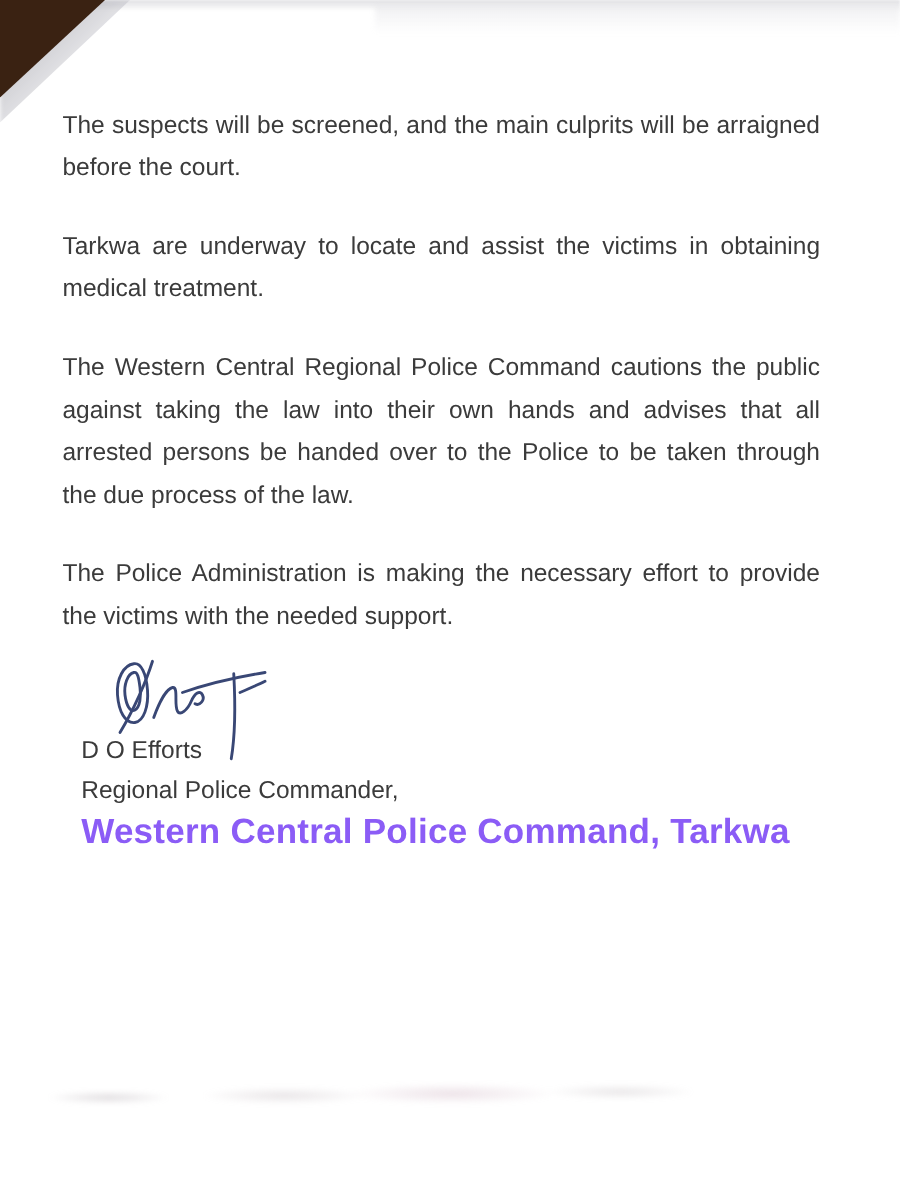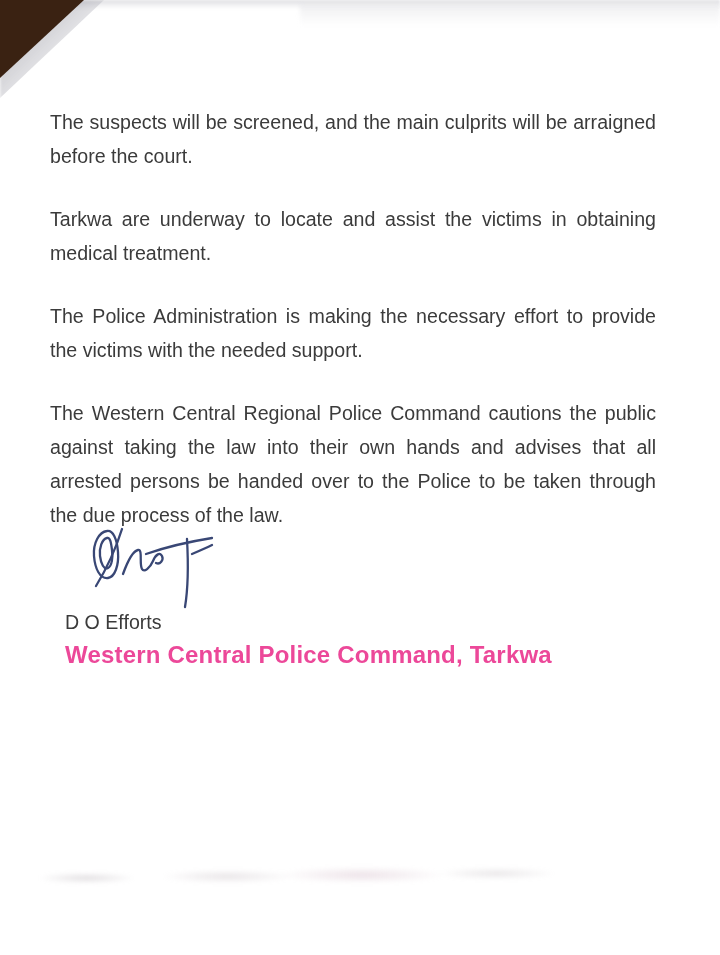--- a/index.html
+++ b/index.html
@@ -56,21 +56,21 @@
         rgba(46,24,10,0.45) 5px, rgba(46,24,10,0.45) 7px,
         rgba(0,0,0,0) 7px, rgba(0,0,0,0) 10px),
       linear-gradient(118deg, #1c0e06 0%, #33atrix 0%, #331c0d 28%, #56331a 55%, #6e4526 78%, #845634 100%);
     background-color: #3a2212;
   }
   .content {
     position: absolute;
     top: 0; left: 0;
     width: 720px;
     box-sizing: border-box;
-    padding: 105px 64px 0 50px;
+    padding: 83px 64px 0 50px;
   }
   p.body-par {
     margin: 0 0 29px 0;
     font-size: 19.6px;
     line-height: 34px;
     letter-spacing: 0;
     text-align: justify;
     color: #3b3b3b;
   }
   .sign-block {
@@ -80,24 +80,24 @@
   }
   .sign-name {
     font-size: 19.6px;
     line-height: 32px;
   }
   .sign-title {
     font-size: 19.6px;
     line-height: 32px;
   }
   .sign-cmd {
-    font-size: 24px;
+    font-size: 28px;
     line-height: 33px;
     font-weight: 700;
-    color: #ec4899;
+    color: #8b5cf6;
     letter-spacing: 0.2px;
   }
   .signature-wrap {
     position: absolute;
     left: 82px;
     top: 523px;
     width: 134px;
     height: 88px;
     pointer-events: none;
   }
@@ -127,25 +127,26 @@
 <div class="page">
 
   <div class="top-edge"></div>
   <div class="top-edge-right"></div>
   <div class="fold-shadow"></div>
   <div class="wood-corner"></div>
 
   <div class="content">
     <p class="body-par">The suspects will be screened, and the main culprits will be arraigned before the court.</p>
     <p class="body-par">Tarkwa are underway to locate and assist the victims in obtaining medical treatment.</p>
+    <p class="body-par">The Western Central Regional Police Command cautions the public against taking the law into their own hands and advises that all arrested persons be handed over to the Police to be taken through the due process of the law.</p>
     <p class="body-par">The Police Administration is making the necessary effort to provide the victims with the needed support.</p>
-    <p class="body-par">The Western Central Regional Police Command cautions the public against taking the law into their own hands and advises that all arrested persons be handed over to the Police to be taken through the due process of the law.</p>
 
     <div class="sign-block">
       <div class="sign-name">D O Efforts</div>
+      <div class="sign-title">Regional Police Commander,</div>
       <div class="sign-cmd">Western Central Police Command, Tarkwa</div>
     </div>
   </div>
 
   <div class="signature-wrap">
     <svg viewBox="0 0 134 88" xmlns="http://www.w3.org/2000/svg" aria-hidden="true">
       <g fill="none" stroke="#2f3e6e" stroke-width="2.3" stroke-linecap="round" stroke-linejoin="round" opacity="0.95">
 
         <path d="M25 8 C17 9 11 20 12 33 C13 46 18 56 26 55 C33 54 37 42 36 29 C35 16 31 7 25 8
                  M25 15 C20 16 17 25 18 33 C19 41 22 47 26 45 C30 43 31 34 30 27 C29 19 28 14 25 15"></path>

